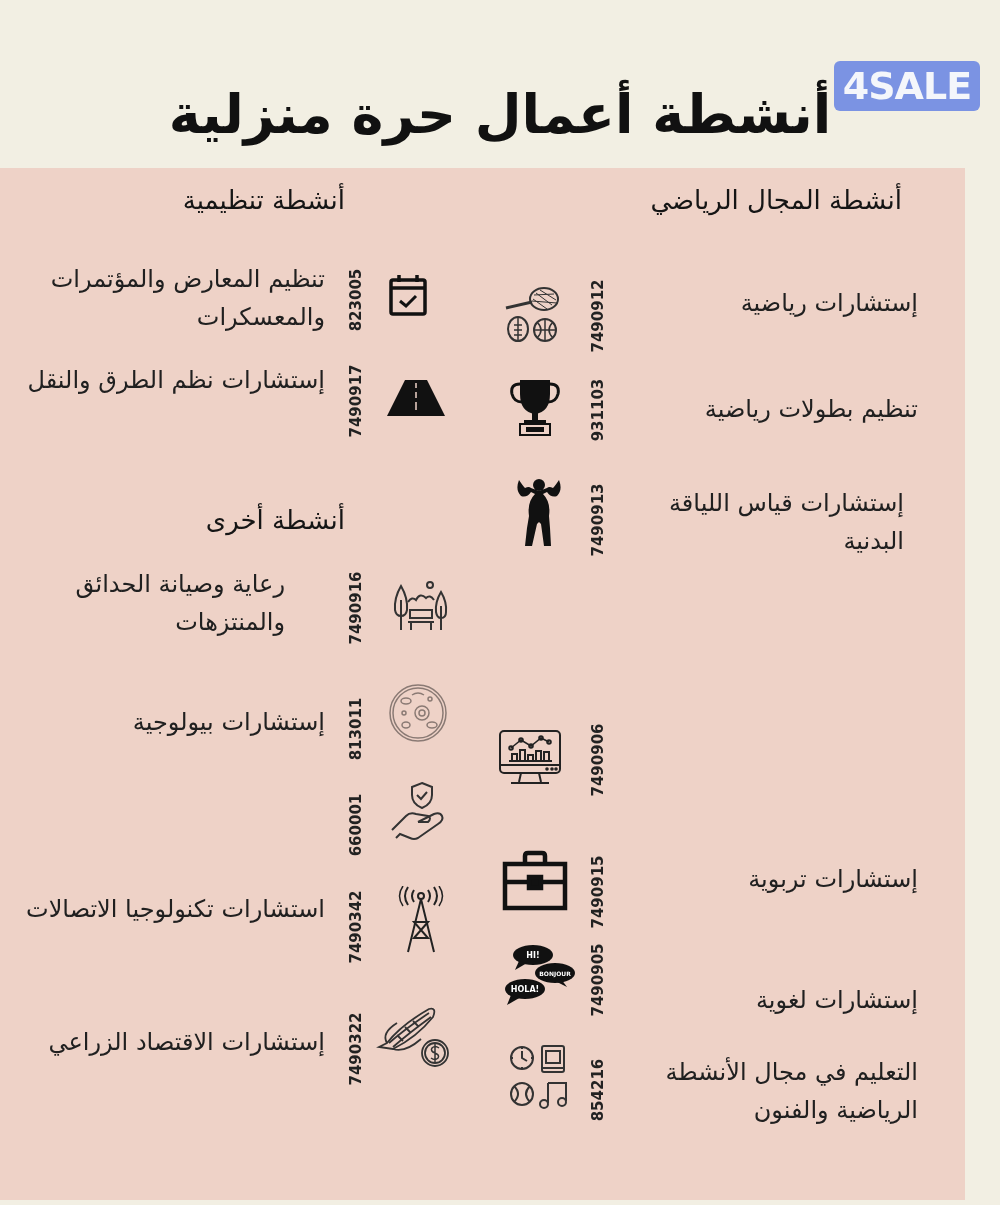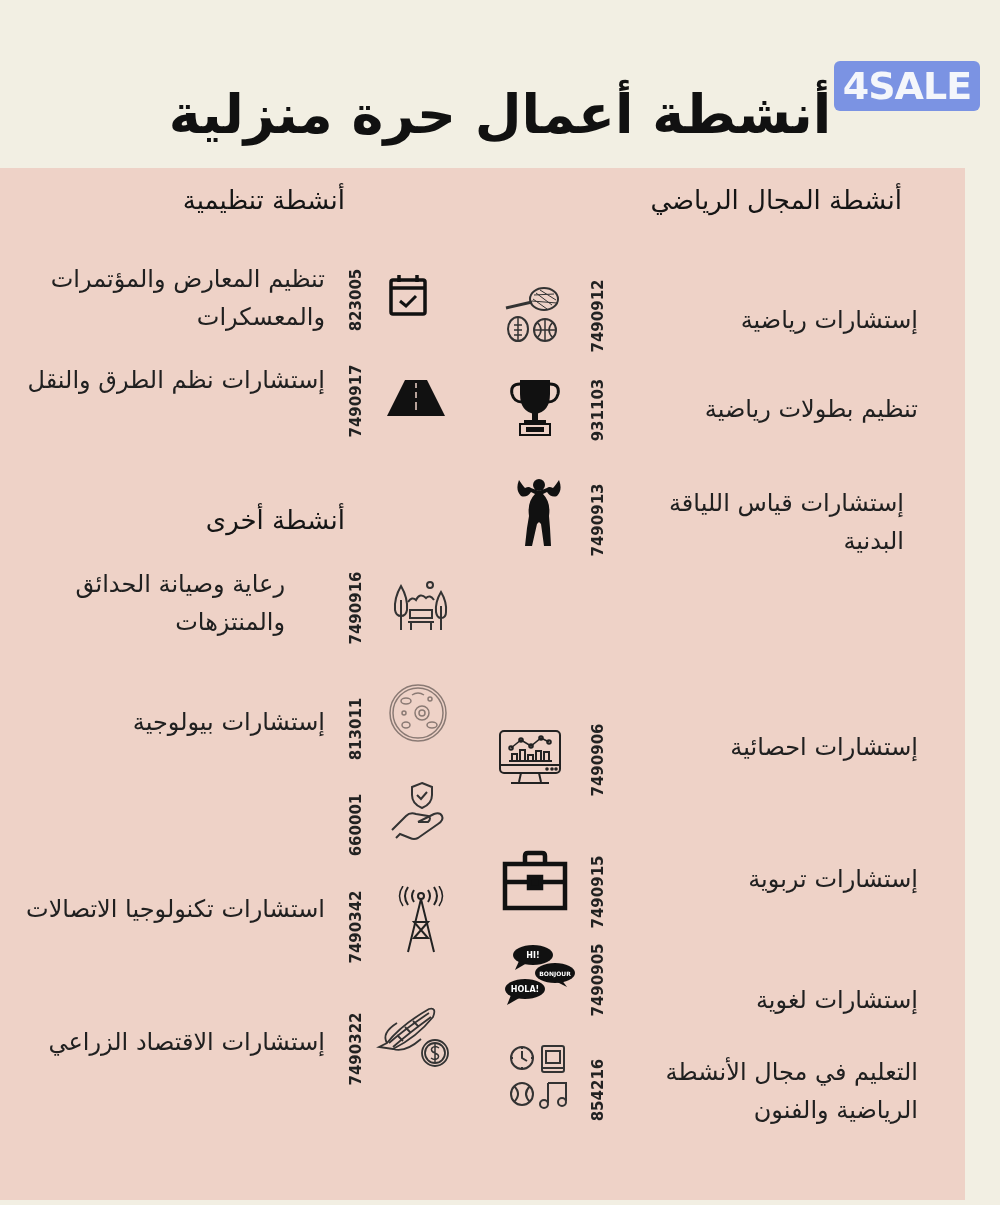--- a/index.html
+++ b/index.html
@@ -46,21 +46,21 @@
 </head>
 <body>
 
 <div class="logo">4SALE</div>
 <h1 class="main-title">أنشطة أعمال حرة منزلية</h1>
 
 <div class="panel">
 
   <div class="sec-title" style="right:63px; top:17px;">أنشطة المجال الرياضي</div>
 
-  <div class="item-text" style="right:47px; top:133px; width:300px;">إستشارات رياضية</div>
+  <div class="item-text" style="right:47px; top:116px; width:300px;">إستشارات رياضية</div>
   <div class="code" style="left:553px; top:139px;">7490912</div>
   <div class="icon" style="left:500px; top:117px; width:64px; height:60px;">
     <svg viewBox="0 0 64 60" fill="none" stroke="#333" stroke-width="2">
       <ellipse cx="44" cy="14" rx="14" ry="11"></ellipse>
       <path d="M32 17 L6 23" stroke-width="3"></path>
       <path d="M36 8 L52 20 M40 5 L56 15 M33 14 L47 24 M34 10 L54 9 M32 16 L57 18" stroke-width="1"></path>
       <ellipse cx="18" cy="44" rx="10" ry="12"></ellipse>
       <path d="M18 33 L18 55 M14 40 L22 40 M14 45 L22 45 M14 50 L22 50" stroke-width="1.5"></path>
       <circle cx="45" cy="45" r="11"></circle>
       <path d="M34 45 L56 45 M45 34 L45 56 M37 37 Q45 45 37 53 M53 37 Q45 45 53 53" stroke-width="1.5"></path>
@@ -84,21 +84,20 @@
   <div class="item-text" style="right:61px; top:316px; width:300px;">إستشارات قياس اللياقة البدنية</div>
   <div class="code" style="left:553px; top:343px;">7490913</div>
   <div class="icon" style="left:513px; top:308px; width:52px; height:72px;">
     <svg viewBox="0 0 52 72">
       <circle cx="26" cy="9" r="6" fill="#111"></circle>
       <path d="M6 4 Q2 14 8 20 Q14 22 18 16 L22 18 Q14 26 16 40 L14 52 L12 70 L19 70 L24 48 L26 46 L28 48 L31 70 L38 70 L37 52 L36 40 Q38 26 30 18 L34 16 Q38 22 44 20 Q50 14 46 4 Q42 10 40 12 Q36 10 34 12 L26 15 L18 12 Q16 10 12 12 Q10 10 6 4 Z" fill="#111"></path>
     </svg>
   </div>
 
 
-  <div class="item-text" style="right:47px; top:560px; width:300px;">إستشارات احصائية</div>
   <div class="code" style="left:553px; top:583px;">7490906</div>
   <div class="icon" style="left:497px; top:560px; width:66px; height:60px;">
     <svg viewBox="0 0 66 60" fill="none" stroke="#222" stroke-width="2">
       <rect x="3" y="3" width="60" height="42" rx="4"></rect>
       <line x1="3" y1="37" x2="63" y2="37"></line>
       <circle cx="50" cy="41" r="0.8" fill="#222"></circle>
         <circle cx="55" cy="41" r="0.8" fill="#222"></circle>
         <circle cx="59" cy="41" r="0.8" fill="#222"></circle>
       <path d="M24 45 L22 54 M42 45 L44 54 M14 55 H52"></path>
       <path d="M14 20 L24 12 L34 18 L44 10 L52 14" stroke-width="1.5"></path>

